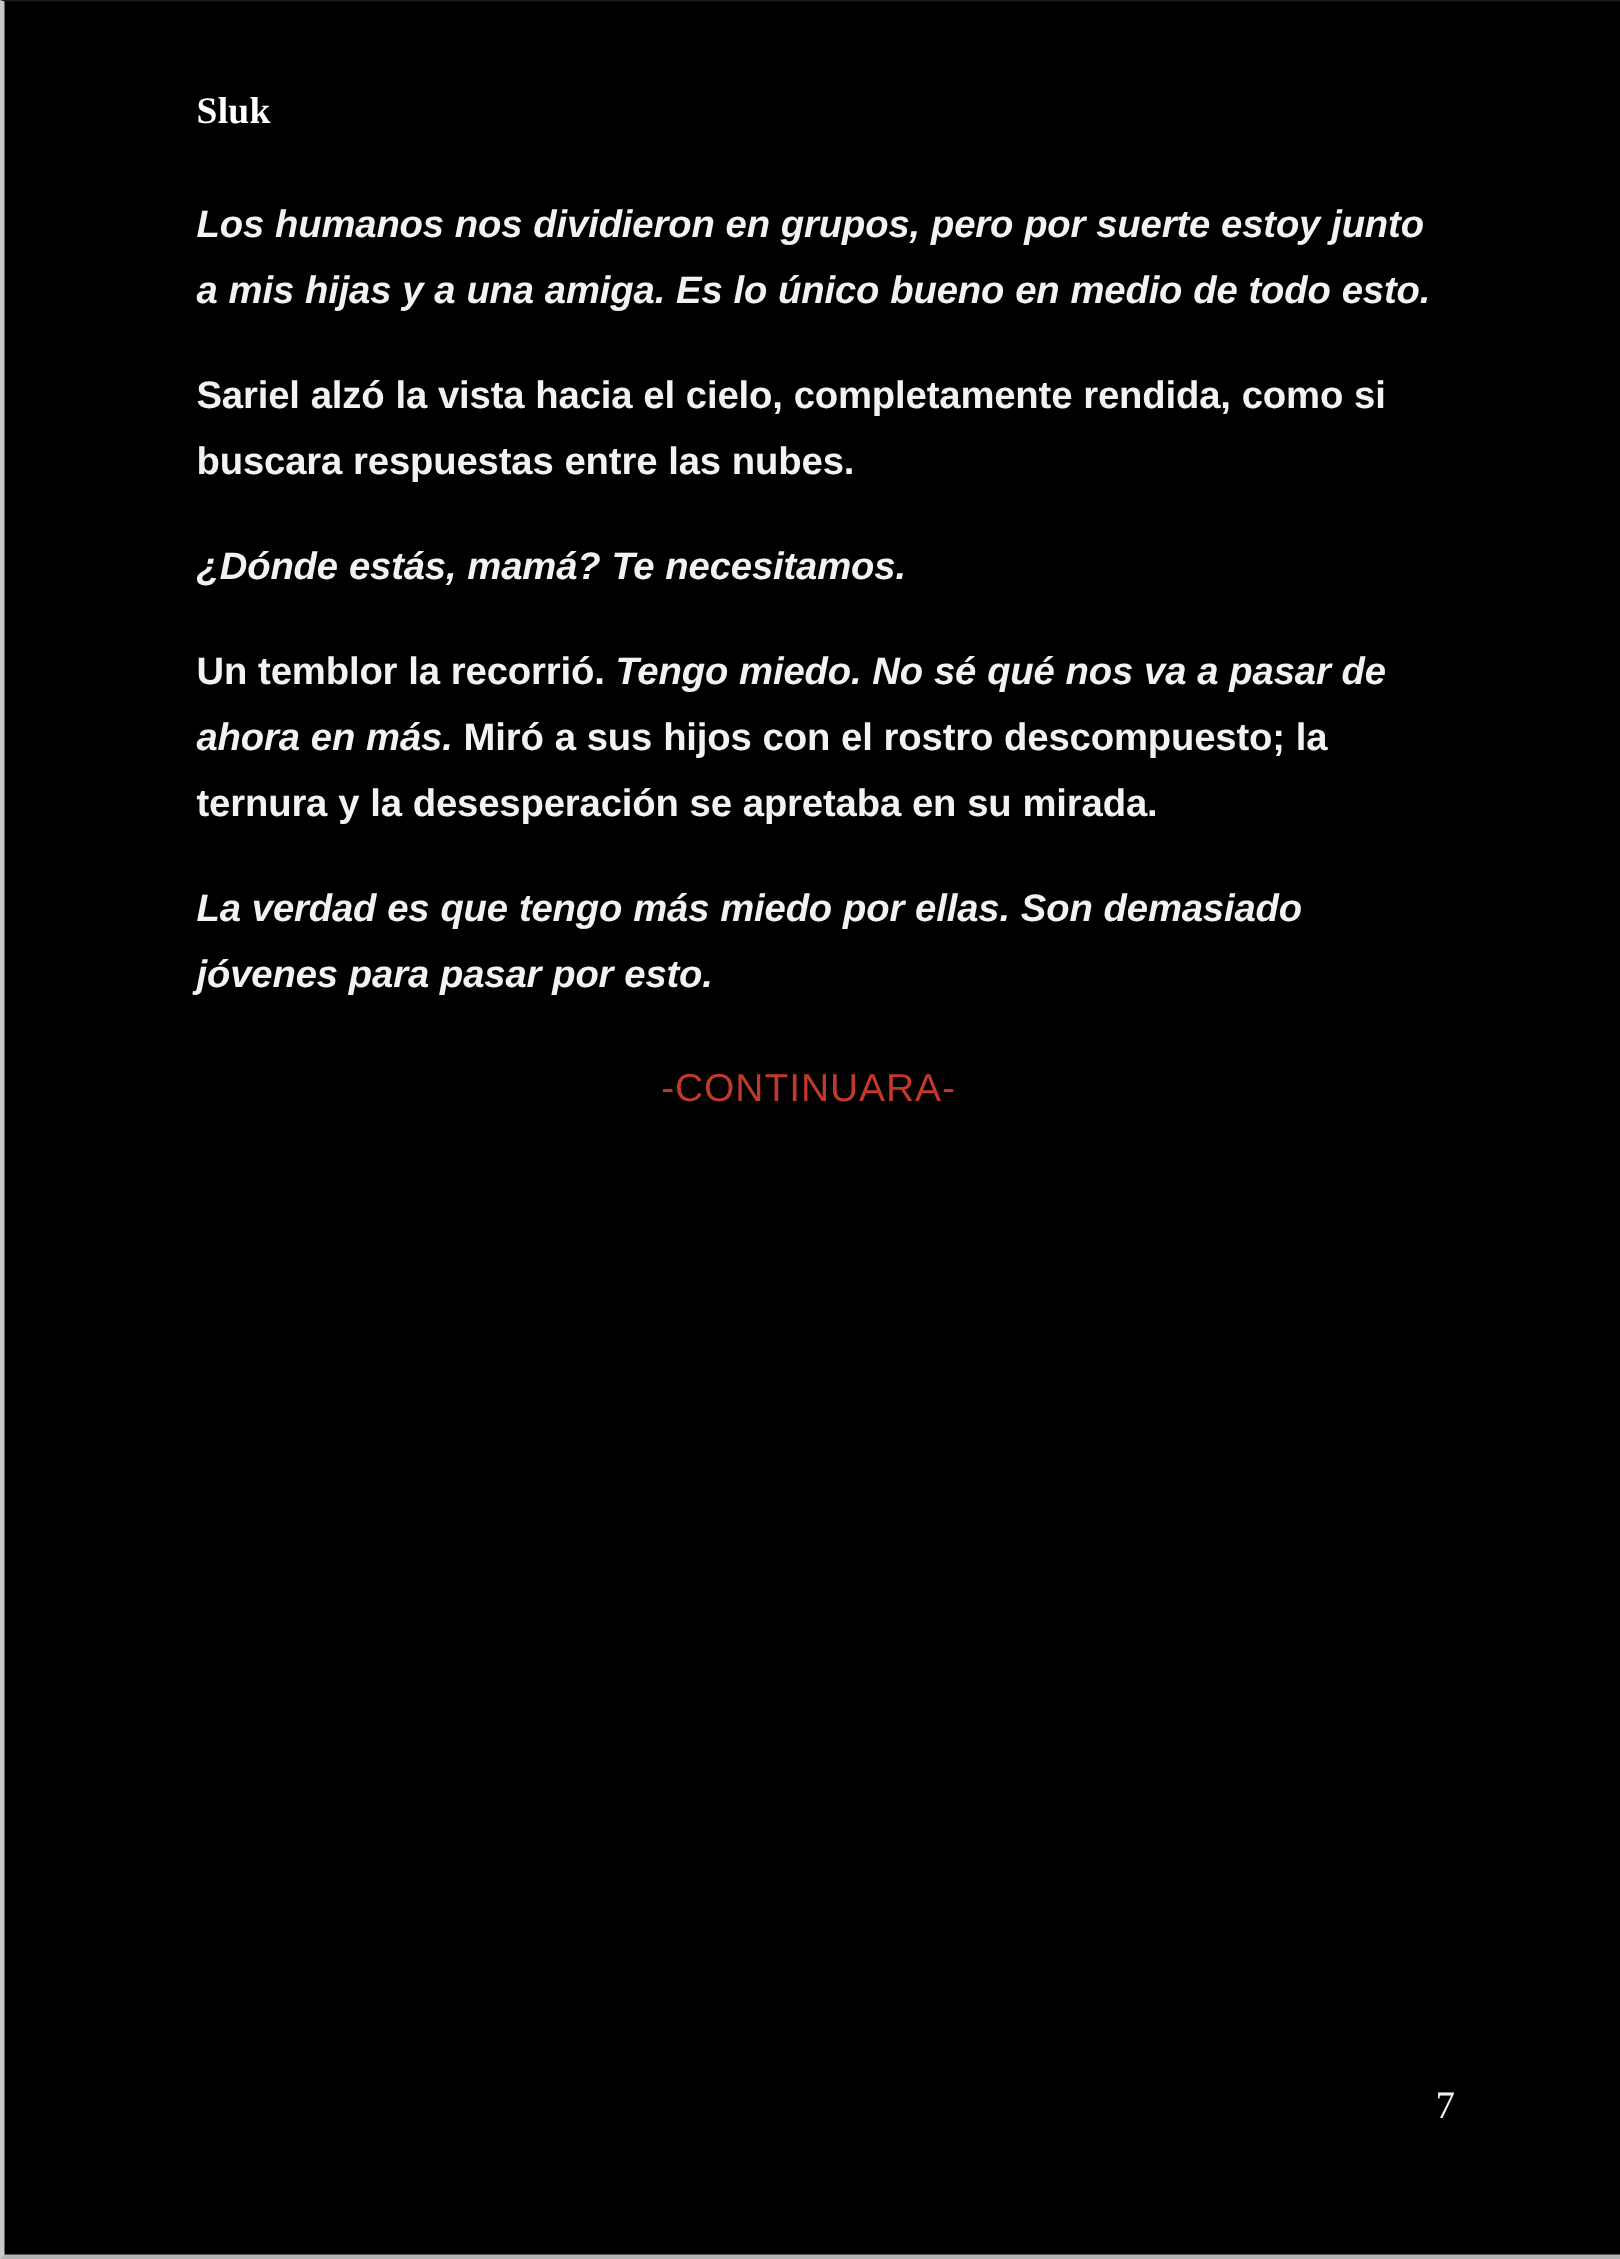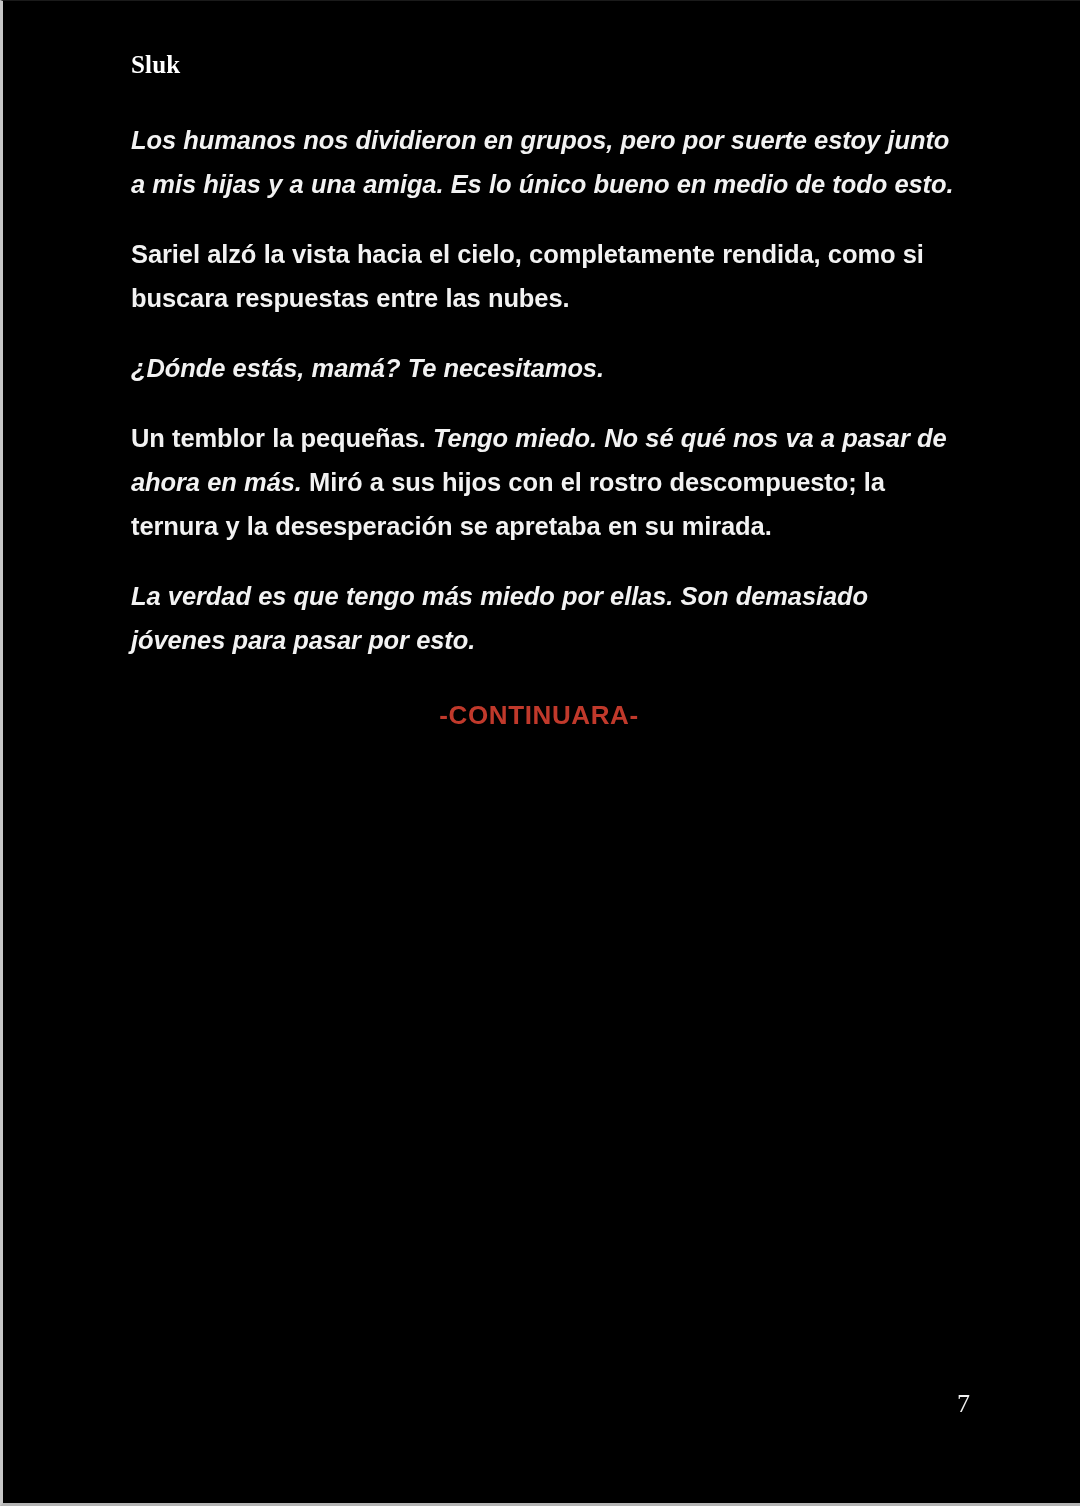--- a/index.html
+++ b/index.html
@@ -23,21 +23,21 @@
     background: #000000;
     border-left: 3px solid #c8c8c8;
     border-bottom: 3px solid #b4b4b4;
     border-top: 1px solid #1a1a1a;
     padding: 0;
   }
 
   .content {
     position: absolute;
     left: 128px;
-    top: 8px;
+    top: 18px;
     width: 828px;
   }
 
   .doc-header {
     font-family: "Liberation Serif", "DejaVu Serif", serif;
     font-weight: bold;
     font-size: 25px;
     line-height: 1.2;
     color: #ffffff;
     letter-spacing: 0.2px;
@@ -68,21 +68,21 @@
 
   .para.all-italic {
     font-style: italic;
   }
 
   .continuara {
     margin: 0;
     padding-top: 36px;
     text-align: center;
     color: #c0392b;
-    font-weight: bold;
+    font-weight: normal;
     font-size: 26px;
     line-height: 34px;
     letter-spacing: 0.6px;
     padding-right: 12px;
   }
 
   .page-number {
     position: absolute;
     right: 110px;
     bottom: 84px;
@@ -98,21 +98,21 @@
 <div class="page">
 
   <div class="content">
 
     <h1 class="doc-header">Sluk</h1>
 
     <div id="paragraph-list">
         <p class="para first all-italic"><span class="it">Los humanos nos dividieron en grupos, pero por suerte estoy junto a mis hijas y a una amiga. Es lo único bueno en medio de todo esto.</span></p>
         <p class="para"><span class="rg">Sariel alzó la vista hacia el cielo, completamente rendida, como si buscara respuestas entre las nubes.</span></p>
         <p class="para all-italic"><span class="it">¿Dónde estás, mamá? Te necesitamos.</span></p>
-        <p class="para"><span class="rg">Un temblor la pequeñas. </span><span class="it">Tengo miedo. No sé qué nos va a pasar de ahora en más.</span><span class="rg"> Miró a sus hijos con el rostro descompuesto; la ternura y la desesperación se apretaba en su mirada.</span></p>
+        <p class="para"><span class="rg">Un temblor la recorrió. </span><span class="it">Tengo miedo. No sé qué nos va a pasar de ahora en más.</span><span class="rg"> Miró a sus hijos con el rostro descompuesto; la ternura y la desesperación se apretaba en su mirada.</span></p>
         <p class="para all-italic"><span class="it">La verdad es que tengo más miedo por ellas. Son demasiado jóvenes para pasar por esto.</span></p>
       </div>
 
     <p class="continuara">-CONTINUARA-</p>
 
   </div>
 
   <div class="page-number">7</div>
 
 </div>

